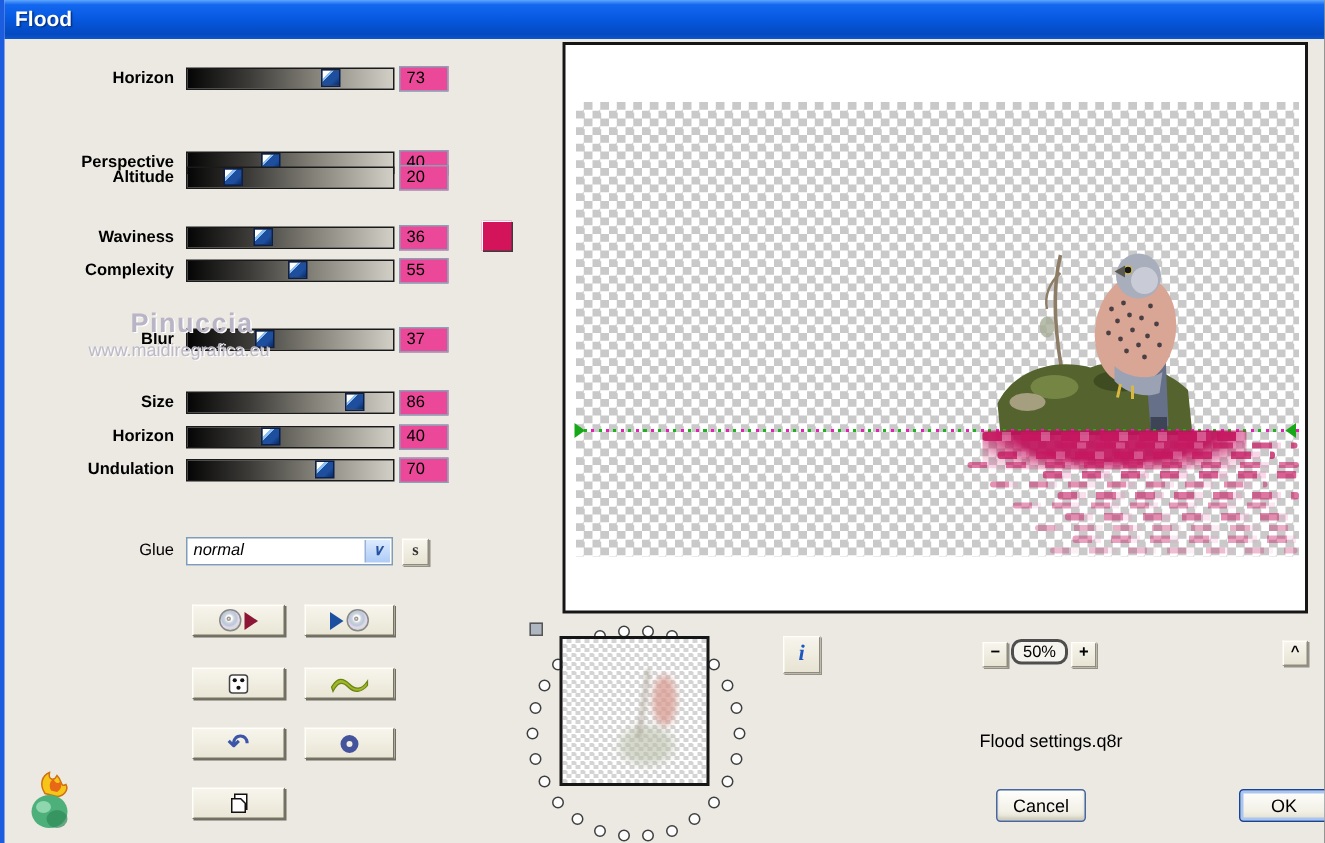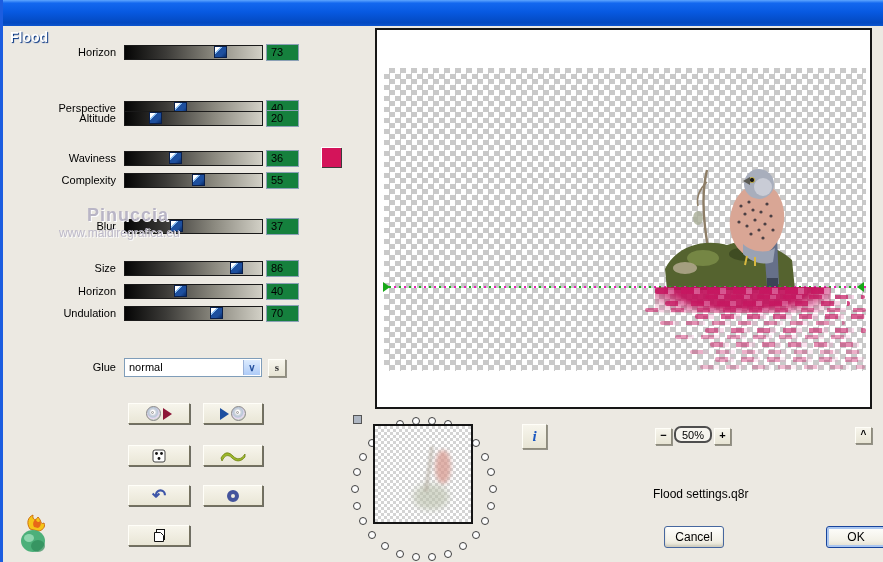--- a/index.html
+++ b/index.html
@@ -3,41 +3,41 @@
 <meta charset="utf-8">
 <style>
   html,body{margin:0;padding:0;background:#555;}
   #window{position:relative;width:883px;height:562px;background:#ece9e2;overflow:hidden;
           font-family:"Liberation Sans",sans-serif;font-size:11px;color:#000;
           border-left:3px solid #1c5de0;box-sizing:border-box;}
   
   #titlebar{position:absolute;left:-3px;top:0;width:886px;height:26px;
     background:linear-gradient(180deg,#5ea6ff 0%,#1368ef 12%,#085ae2 45%,#0349c0 88%,#0d55cf 100%);}
   #titlebar .title{position:absolute;left:10px;top:4px;color:#fff;font-weight:bold;font-size:14px;
-    text-shadow:1px 1px 1px #003080;margin-top:25px;}
+    text-shadow:1px 1px 1px #003080;}
   
   .srow{position:absolute;height:16px;width:300px;}
-  .slbl{position:absolute;left:0;top:2px;width:113px;text-align:right;}
+  .slbl{position:absolute;left:0;top:2px;width:113px;text-align:right;font-weight:bold;}
   .strack{position:absolute;left:121px;top:1px;width:137px;height:13px;border:1px solid #1a1a1a;
     background:linear-gradient(90deg,#050505 0%,#3c3b38 30%,#8b897f 65%,#d2d0c6 100%);}
   .sthumb{position:absolute;top:0;width:13px;height:12px;
     background:linear-gradient(135deg,#ffffff 0 26%,#8fc0f2 26% 38%,#1d4f9e 38% 68%,#082a66 100%);
     border:1px solid #0a1f4a;box-sizing:border-box;}
-  .sval{position:absolute;left:263px;top:0;width:27px;height:15px;background:#15803d;
+  .sval{position:absolute;left:263px;top:0;width:27px;height:15px;background:#ec4899;
     border:1px solid #8ba0b5;padding-left:4px;line-height:15px;}
   
   #swatch{position:absolute;left:318px;top:147px;width:19px;height:19px;
     border-top:1px solid #fff;border-left:1px solid #fff;box-shadow:1px 1px 0 #3c3c3c;}
   #wm1{position:absolute;left:84px;top:205px;font-size:18px;font-weight:bold;color:#b9b5c6;
     text-shadow:1px 1px 0 #fdfdfd;letter-spacing:1px;}
   #wm2{position:absolute;left:56px;top:226px;font-size:12px;color:#bdb9c9;text-shadow:1px 1px 0 #fafafa;}
   
   #glue-label{position:absolute;left:0;top:361px;width:113px;text-align:right;}
   #glue-combo{position:absolute;left:121px;top:358px;width:138px;height:19px;background:#fff;
-    border:1px solid #7f9db9;box-sizing:border-box;}
+    border:1px solid #7f9db9;box-sizing:border-box;font-style:italic;}
   #glue-combo .cval{position:absolute;left:4px;top:2px;}
   #glue-combo .carrow{position:absolute;right:1px;top:1px;width:16px;height:15px;text-align:center;
     background:linear-gradient(180deg,#dcebfe,#aecbf7);border-left:1px solid #9ab1d8;
     color:#25519e;font-weight:bold;font-size:10px;line-height:15px;}
   #s-btn{position:absolute;left:265px;top:359px;width:16px;height:16px;text-align:center;line-height:15px;
     font-family:"Liberation Serif",serif;font-weight:bold;color:#333;}
   
   .tool{position:absolute;width:60px;height:19px;background:linear-gradient(180deg,#f7f5ec,#e9e6d6);
     border:1px solid #75725f;border-top-color:#fffef8;border-left-color:#fffef8;
     box-shadow:1px 1px 0 rgba(70,68,58,.75);display:flex;align-items:center;justify-content:center;gap:2px;}

